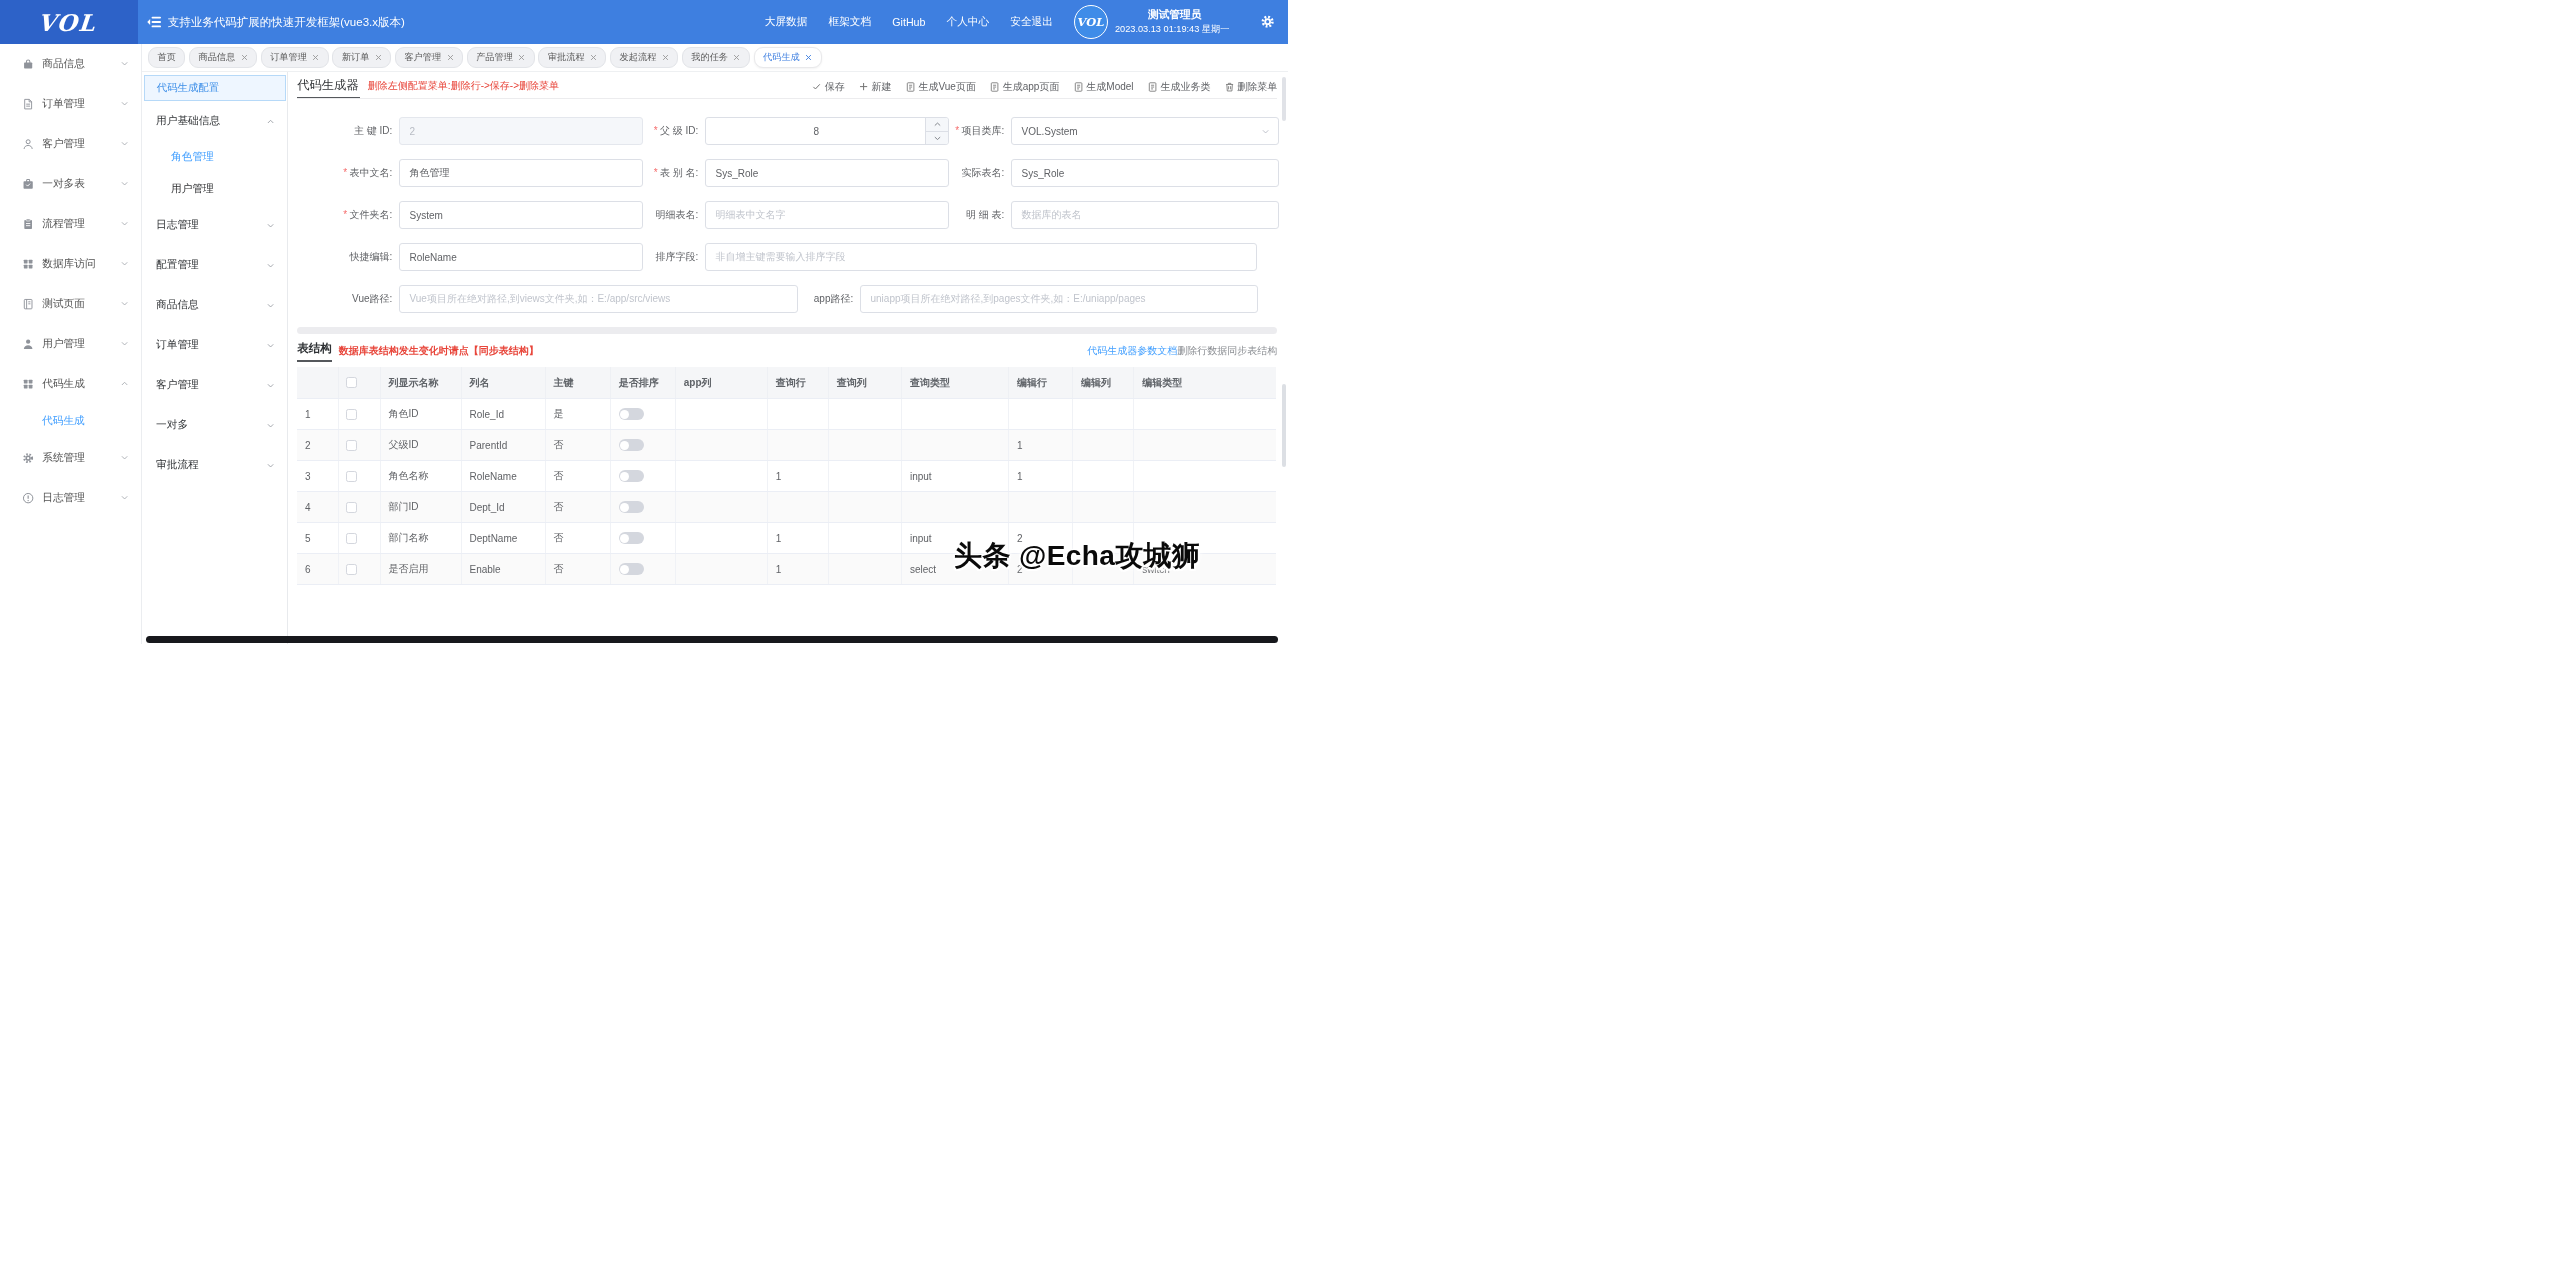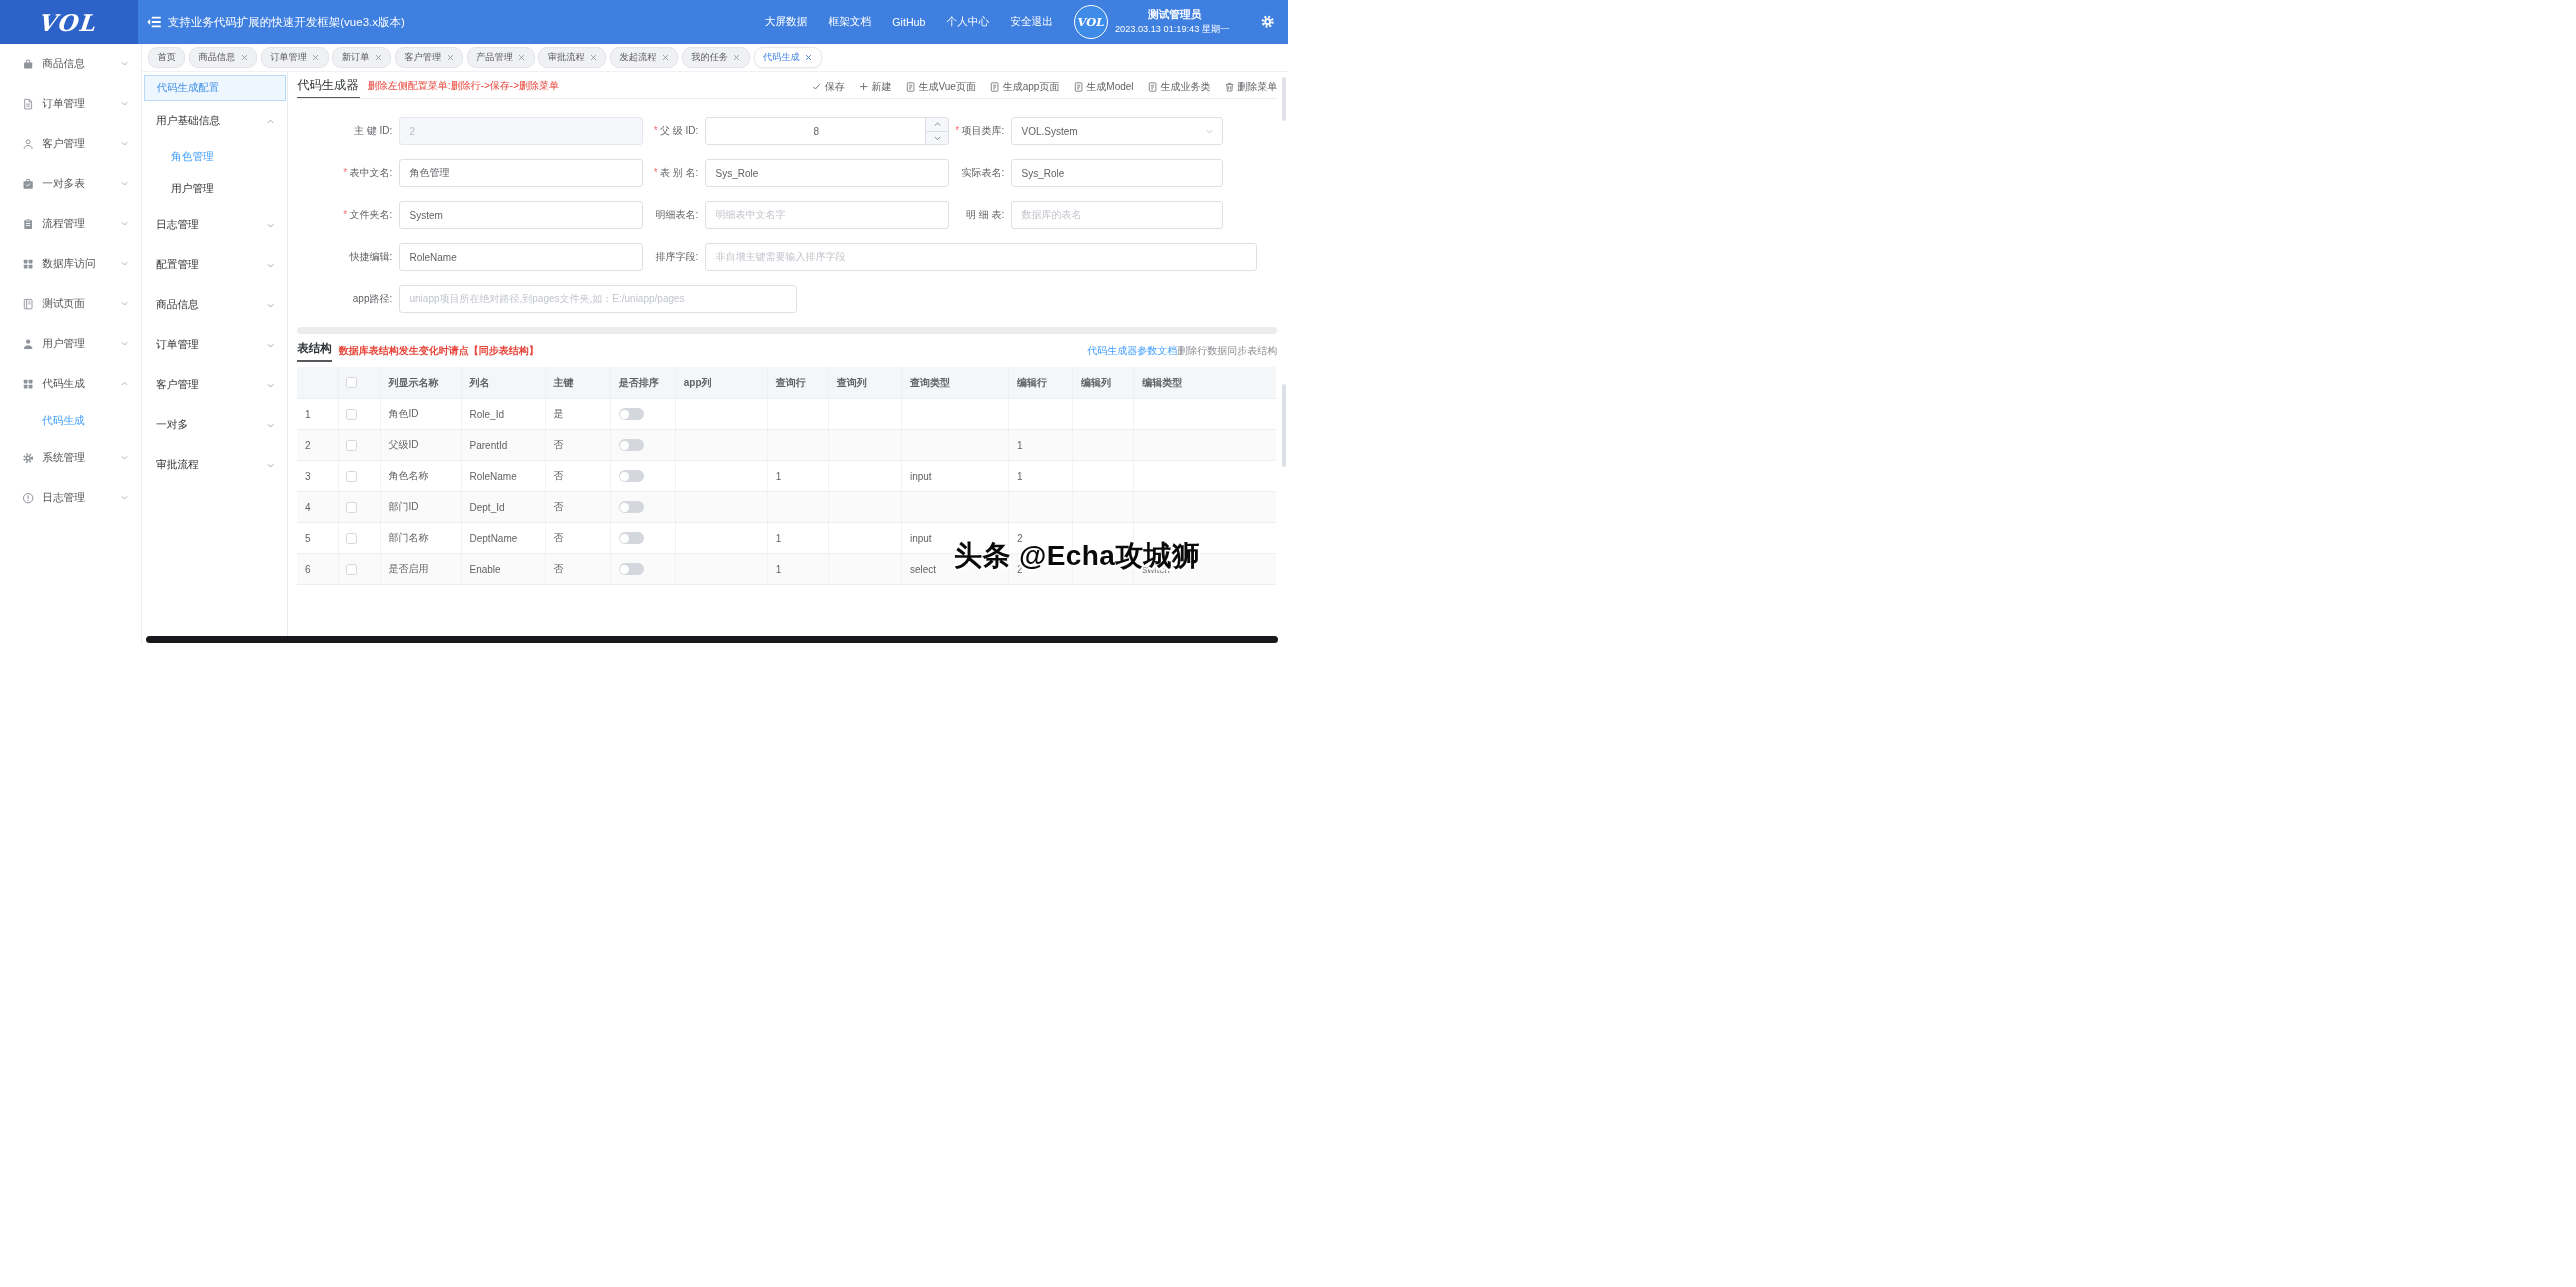--- a/index.html
+++ b/index.html
@@ -71,21 +71,21 @@
   .field:first-child .flabel { width:96px; }
   .field .flabel { width:62px; }
   .field:first-child > .flabel { width:96px; }
   .req { color:#f56c6c; margin-right:2.3px; }
   .ibox { height:28px; border:0.8px solid #dcdfe6; border-radius:3.1px; background:#fff; display:flex; align-items:center;
     padding:0 9.2px; font-size:10px; color:#606266; position:relative; cursor:text; }
   .ibox.disabled { background:#f5f7fa; border-color:#e4e7ed; cursor:not-allowed; }
   .ibox.disabled .val { color:#b8bcc4; }
   .ph { color:#c0c4cc; white-space:nowrap; overflow:hidden; }
   .val { white-space:nowrap; }
-  .w-std { width:244px; } .w-std3 { width:212px; } .w-long { width:552px; } .w-half1 { width:399px; } .w-half2 { width:398px; }
+  .w-std { width:244px; } .w-std3 { width:268px; } .w-long { width:552px; } .w-half1 { width:399px; } .w-half2 { width:398px; }
   .ibox.num { justify-content:center; padding-right:31px; }
   .spin { position:absolute; top:0; right:0; bottom:0; width:23px; border-left:0.8px solid #dcdfe6; display:flex; flex-direction:column; }
   .spin div { flex:1; background:#f5f7fa; display:flex; align-items:center; justify-content:center; cursor:pointer; }
   .spin div:first-child { border-bottom:0.8px solid #dcdfe6; border-radius:0 2.3px 0 0; }
   .spin div:last-child { border-radius:0 0 2.3px 0; }
   .ibox.sel { cursor:pointer; }
   .sel-arrow { position:absolute; right:7.7px; color:#b9bdc6; display:flex; }
 
   .scroll-band { height:7px; background:#ececef; border-radius:3.8px; margin-top:0.8px; }
 
@@ -653,20 +653,26 @@
                   </div>
                 </div>
                 <div class="field">
                   <div class="flabel"><span>排序字段:</span></div>
                   <div class="ibox w-long">
                     <span class="ph">非自增主键需要输入排序字段</span>
                   </div>
                 </div>
               </div>
               <div class="frow">
+                <div class="field">
+                  <div class="flabel"><span>Vue路径:</span></div>
+                  <div class="ibox w-half1">
+                    <span class="ph">Vue项目所在绝对路径,到views文件夹,如：E:/app/src/views</span>
+                  </div>
+                </div>
                 <div class="field">
                   <div class="flabel"><span>app路径:</span></div>
                   <div class="ibox w-half2">
                     <span class="ph">uniapp项目所在绝对路径,到pages文件夹,如：E:/uniapp/pages</span>
                   </div>
                 </div>
               </div>
             </div>
 
           <div class="scroll-band"></div>

